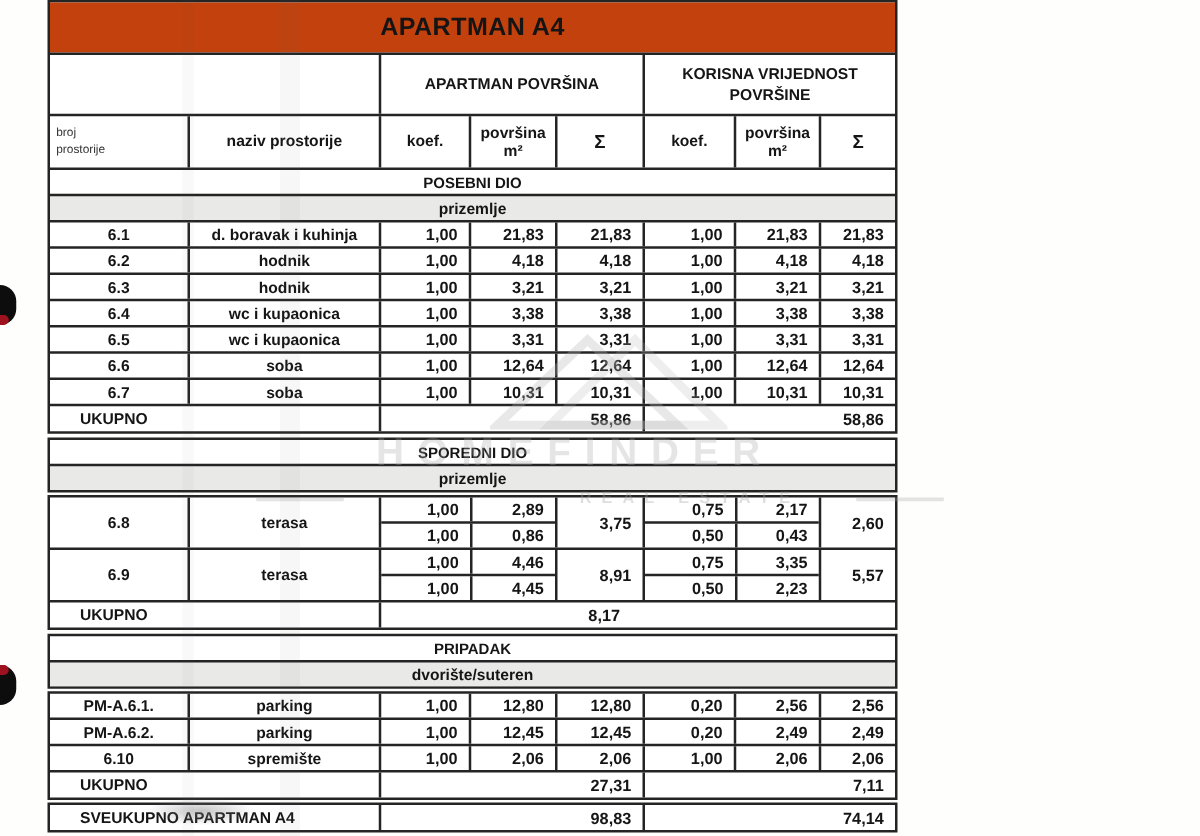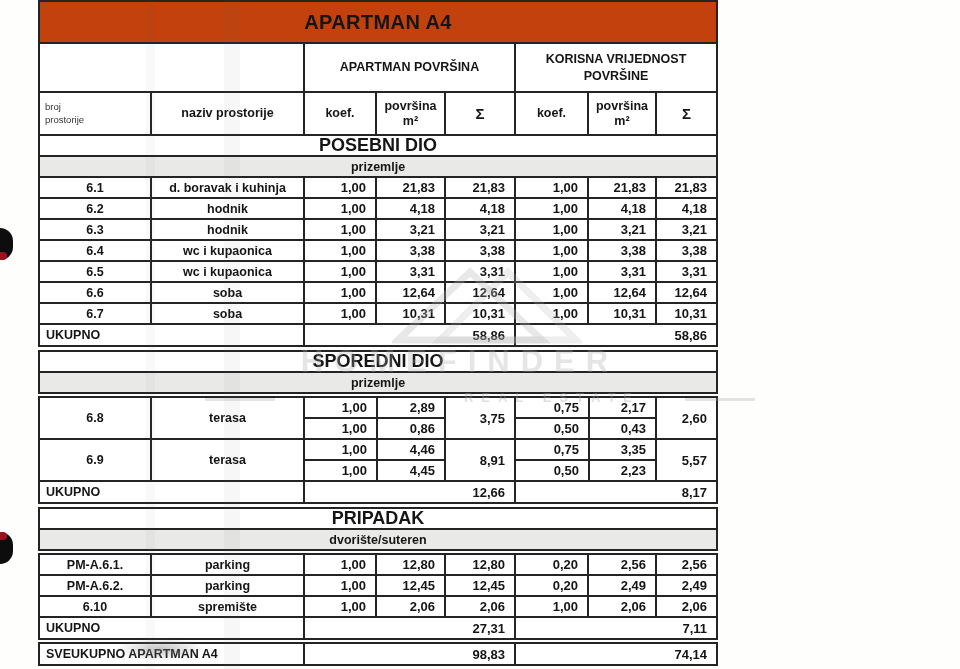--- a/index.html
+++ b/index.html
@@ -29,24 +29,24 @@
   .hS{height:19px}.hR{height:19px}.hU{height:20px}
 
   
   .title-row{background:#c2410c;display:flex;align-items:center;justify-content:center;
              font-weight:700;font-size:20px;letter-spacing:.4px;}
   .ghead{font-weight:700;text-align:center;line-height:1.3;white-space:normal;padding:0 8px;}
   .chead{font-weight:700;flex-direction:column;line-height:1.15;text-align:center;}
   .chead-broj{align-items:flex-start;justify-content:center;padding-left:5px;
               font-size:9.5px;font-weight:400;color:#333;flex-direction:column;line-height:1.3;}
   .sigma{font-size:15px;}
-  .section-cell{font-weight:700;font-size:18px;}
+  .section-cell{font-weight:700;font-size:12px;}
   .subsection{background:#e9e9e8;}
   .num{justify-content:flex-end;padding-right:9px;font-size:13px;}
-  .label-left{justify-content:flex-start;padding-left:6px;font-weight:700;}
+  .label-left{justify-content:flex-start;padding-left:24px;font-weight:700;}
   .bold{font-weight:700;}
 
   
   .subcol{display:flex;flex-direction:column;border-left:2px solid #242424;box-sizing:border-box;}
   .subrow{display:flex;}
   .subrow + .subrow{border-top:2px solid #242424;}
   .subrow .cell:first-child{border-left:none;}
   .midcell{align-self:stretch;height:auto;}
 
   
@@ -257,21 +257,20 @@
           <div class="subrow">
             <div class="cell w6 num hR">0,50</div>
             <div class="cell w7 num hR">2,23</div>
           </div>
         </div>
         <div class="cell w8 num midcell">5,57</div>
       </div>
 
       <div class="row hU">
         <div class="cell w12 label-left">UKUPNO</div>
-        <div class="cell w345 num bold">12,66</div>
         <div class="cell w678 num bold">8,17</div>
       </div>
     </div>
 
     <div class="gap3"></div>
 
     <div class="block">
       <div class="row hS">
         <div class="cell section-cell" style="width:676px">PRIPADAK</div>
       </div>

